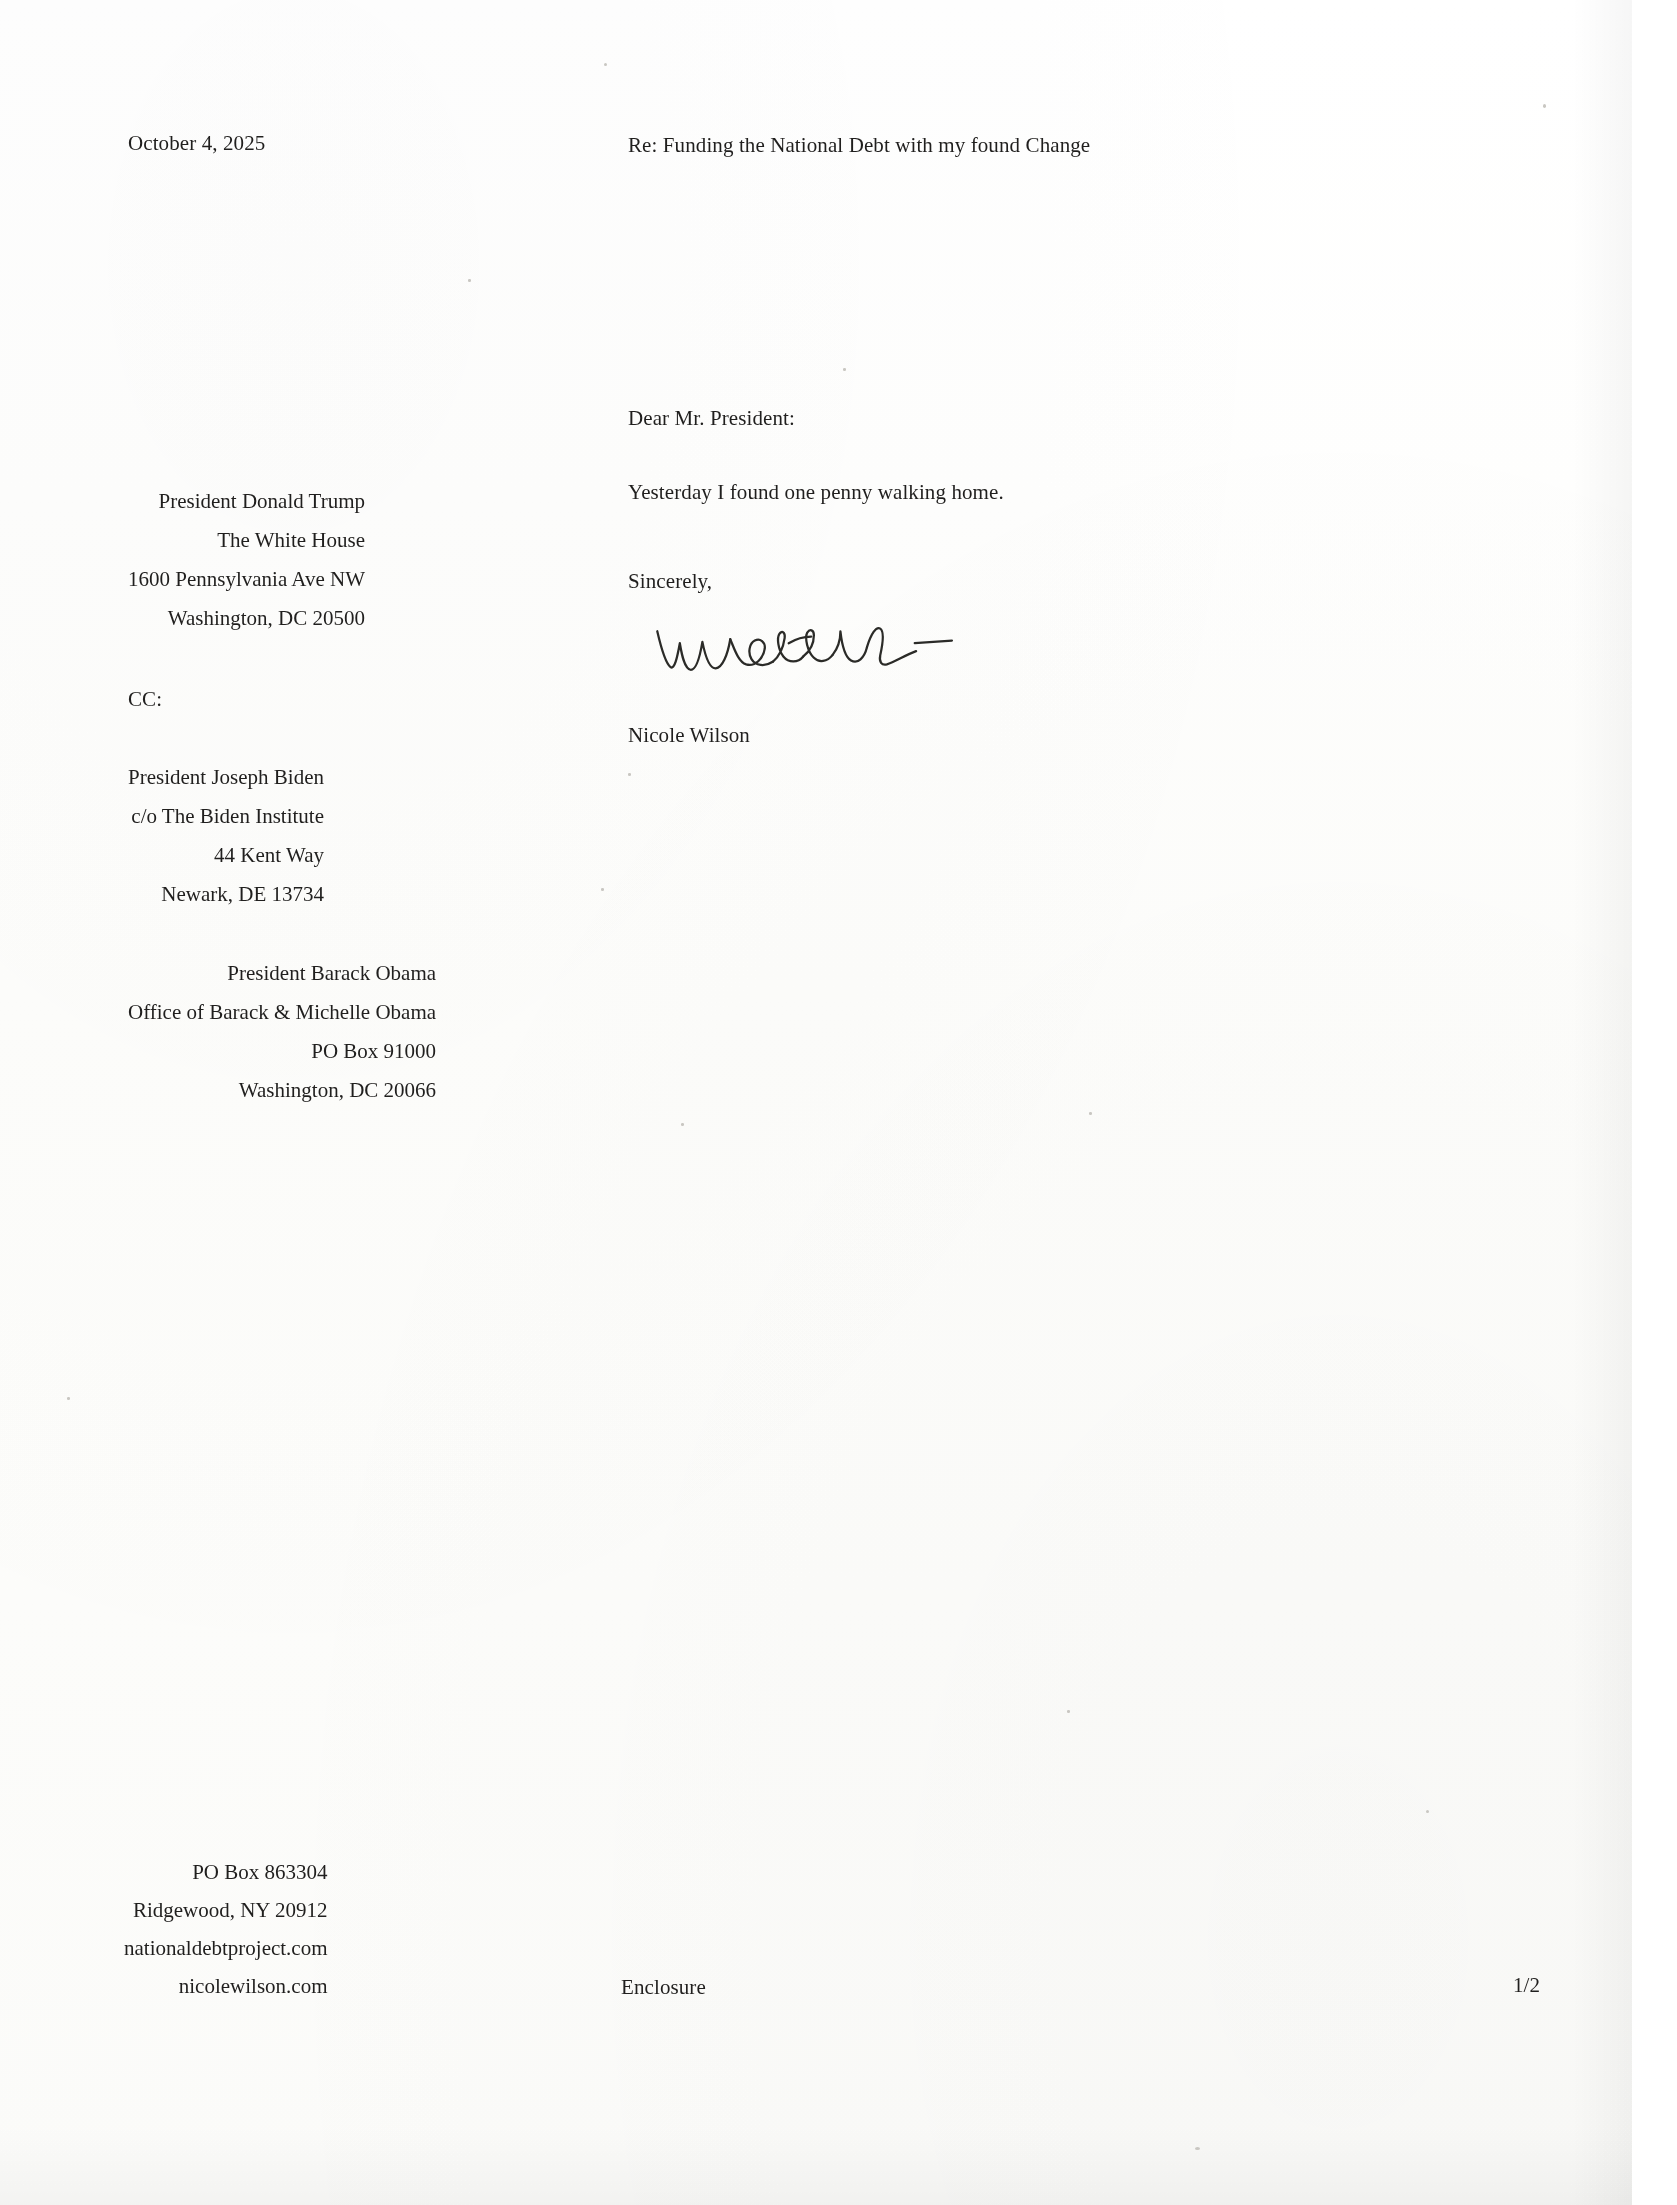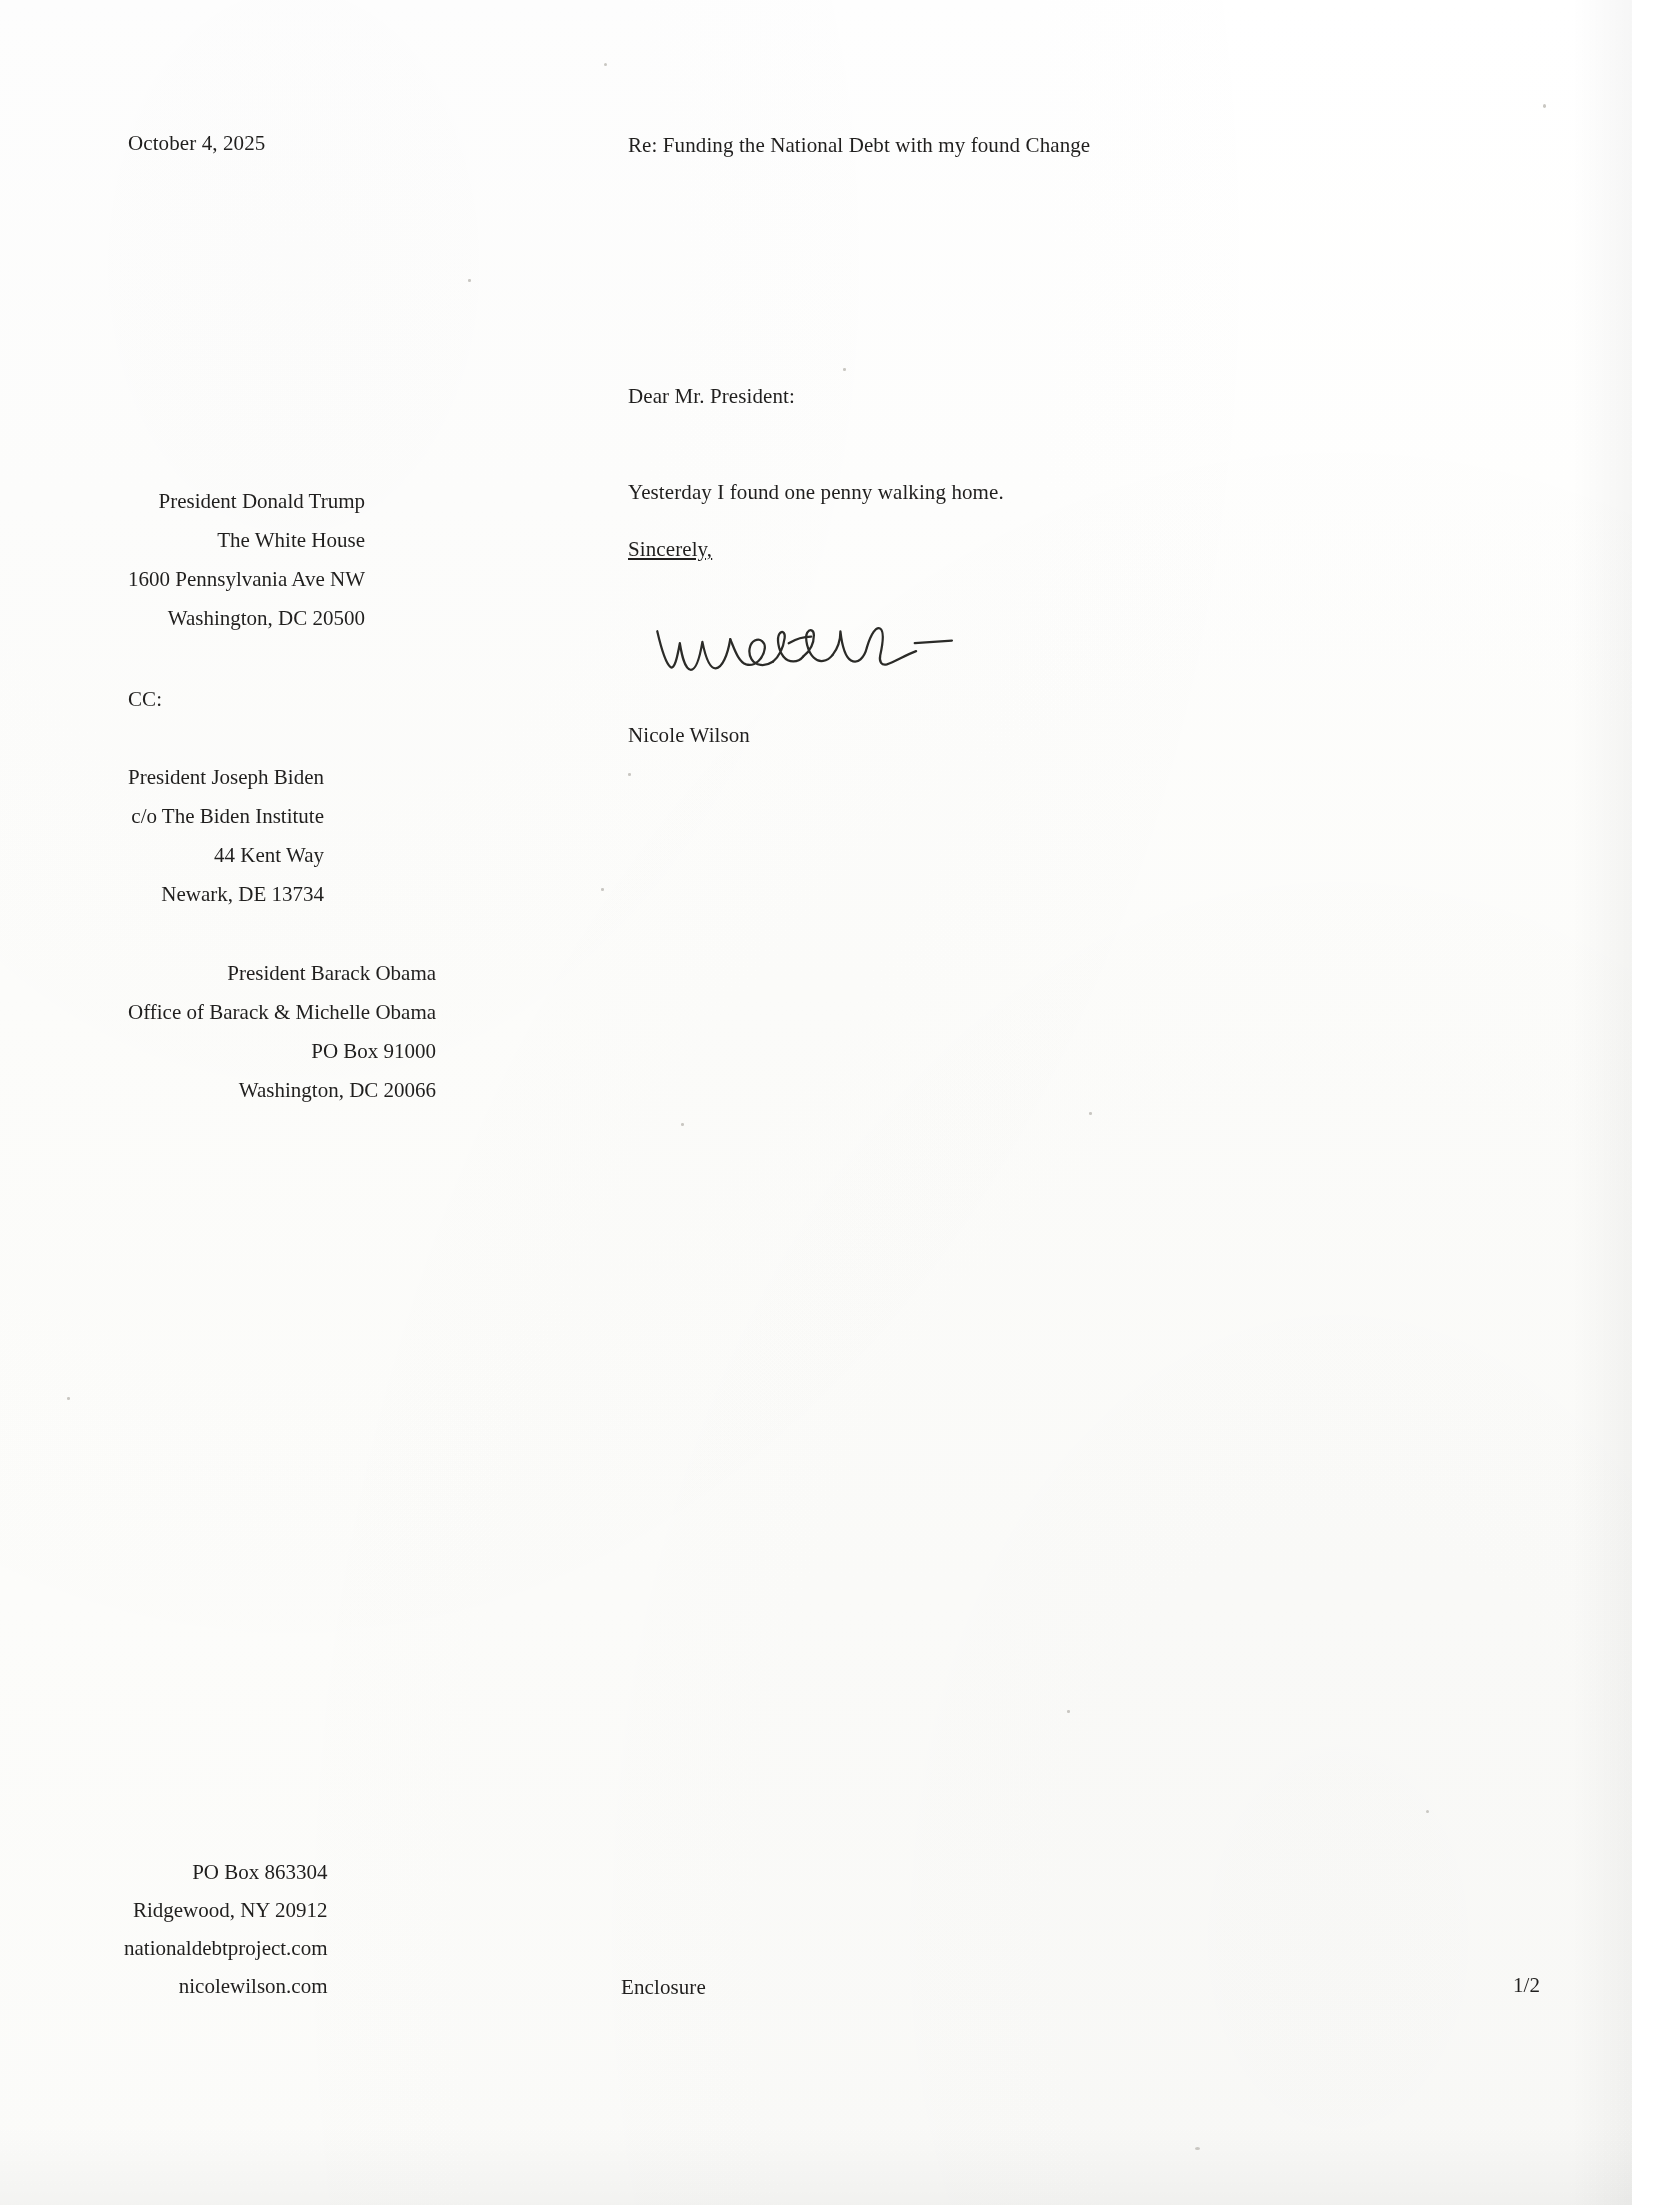--- a/index.html
+++ b/index.html
@@ -64,31 +64,30 @@
   #date-line {
     left: 128px;
     top: 124px;
   }
   #subject-line {
     left: 628px;
     top: 126px;
   }
   #salutation {
     left: 628px;
-    top: 377px;
+    top: 399px;
   }
   #letter-body {
     left: 628px;
     top: 473px;
     text-align: center;
   }
   #closing {
     left: 628px;
-    top: 530px;
-    text-decoration: underline;
+    top: 562px;
   }
   #signature-name {
     left: 628px;
     top: 716px;
   }
   #signature-mark {
     position: absolute;
     left: 651px;
     top: 614px;
     width: 347px;

